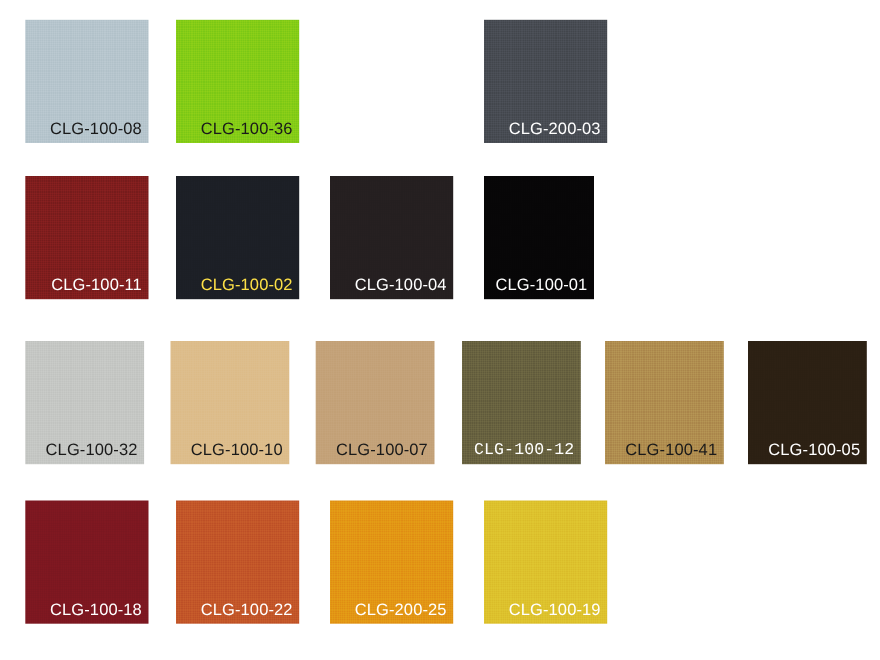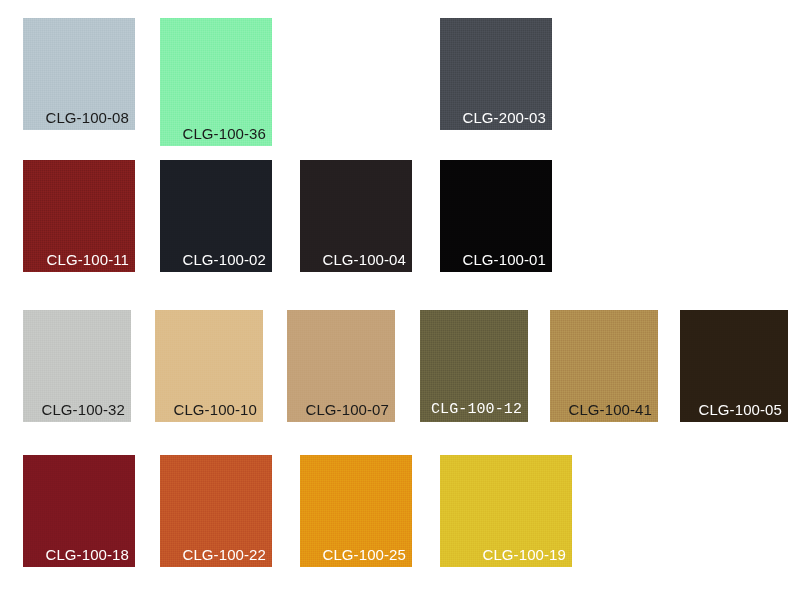--- a/index.html
+++ b/index.html
@@ -84,43 +84,43 @@
 </style>
 </head>
 <body>
 
 <div id="palette-board" style="background: rgb(255, 255, 255); width: 800px; height: 600px;">
     <div class="swatch-row" style="top: 18px; height: 112px;">
       <div class="swatch" title="CLG-100-08" style="left: 23px; top: 0px; width: 112px; height: 112px; background: rgb(182, 197, 205);">
         <span class="grain"></span>
         <span class="swatch-label on-light" style="color: rgb(26, 26, 26);">CLG-100-08</span>
       </div>
-      <div class="swatch" title="CLG-100-36" style="left: 160px; top: 0px; width: 112px; height: 128px; background: #86efac;">
+      <div class="swatch" title="CLG-100-36" style="left: 160px; top: 0px; width: 112px; height: 112px; background: #84cc16;">
         <span class="grain"></span>
         <span class="swatch-label on-light" style="color: rgb(26, 26, 26);">CLG-100-36</span>
       </div>
       <div class="swatch" title="CLG-100-03" style="left: 440px; top: 0px; width: 112px; height: 112px; background: rgb(71, 75, 82);">
         <span class="grain"></span>
         <span class="swatch-label on-dark" style="color: rgb(255, 255, 255);">CLG-200-03</span>
       </div>
     </div>
     <div class="swatch-row" style="top: 160px; height: 112px;">
       <div class="swatch" title="CLG-100-11" style="left: 23px; top: 0px; width: 112px; height: 112px; background: #7f1d1d;">
         <span class="grain"></span>
         <span class="swatch-label on-dark" style="color: rgb(255, 255, 255);">CLG-100-11</span>
       </div>
       <div class="swatch smooth" title="CLG-100-02" style="left: 160px; top: 0px; width: 112px; height: 112px; background: rgb(28, 31, 38);">
         <span class="grain"></span>
-        <span class="swatch-label on-dark" style="color: #ffffff;">CLG-100-02</span>
+        <span class="swatch-label on-dark" style="color: #fde047;">CLG-100-02</span>
       </div>
       <div class="swatch smooth" title="CLG-100-04" style="left: 300px; top: 0px; width: 112px; height: 112px; background: rgb(37, 31, 32); padding-left: 20px;">
         <span class="grain"></span>
         <span class="swatch-label on-dark" style="color: rgb(255, 255, 255);">CLG-100-04</span>
       </div>
-      <div class="swatch smooth" title="CLG-100-01" style="left: 440px; top: 0px; width: 112px; height: 112px; background: rgb(7, 6, 7);">
+      <div class="swatch smooth" title="CLG-100-01" style="left: 440px; top: 0px; width: 100px; height: 112px; background: rgb(7, 6, 7);">
         <span class="grain"></span>
         <span class="swatch-label on-dark" style="color: rgb(255, 255, 255);">CLG-100-01</span>
       </div>
     </div>
     <div class="swatch-row" style="top: 310px; height: 112px;">
       <div class="swatch" title="CLG-100-32" style="left: 23px; top: 0px; width: 108px; height: 112px; background: rgb(197, 199, 196);">
         <span class="grain"></span>
         <span class="swatch-label on-light" style="color: rgb(26, 26, 26);">CLG-100-32</span>
       </div>
       <div class="swatch smooth" title="CLG-100-10" style="left: 155px; top: 0px; width: 108px; height: 112px; background: rgb(221, 189, 139);">
@@ -148,20 +148,20 @@
       <div class="swatch smooth" title="CLG-100-18" style="left: 23px; top: 0px; width: 112px; height: 112px; background: rgb(125, 23, 32);">
         <span class="grain"></span>
         <span class="swatch-label on-dark" style="color: rgb(255, 255, 255);">CLG-100-18</span>
       </div>
       <div class="swatch" title="CLG-100-22" style="left: 160px; top: 0px; width: 112px; height: 112px; background: rgb(194, 85, 40);">
         <span class="grain"></span>
         <span class="swatch-label on-dark" style="color: rgb(255, 255, 255);">CLG-100-22</span>
       </div>
       <div class="swatch" title="CLG-100-25" style="left: 300px; top: 0px; width: 112px; height: 112px; background: rgb(226, 149, 20);">
         <span class="grain"></span>
-        <span class="swatch-label on-dark" style="color: rgb(255, 255, 255);">CLG-100-25</span>
+        <span class="swatch-label on-dark" style="color: rgb(255, 255, 255);">CLG-200-25</span>
       </div>
-      <div class="swatch" title="CLG-100-19" style="left: 440px; top: 0px; width: 132px; height: 112px; background: rgb(221, 193, 44);">
+      <div class="swatch" title="CLG-100-19" style="left: 440px; top: 0px; width: 112px; height: 112px; background: rgb(221, 193, 44);">
         <span class="grain"></span>
         <span class="swatch-label on-dark" style="color: rgb(255, 255, 255);">CLG-100-19</span>
       </div>
     </div>
   </div>
 
 </body></html>

